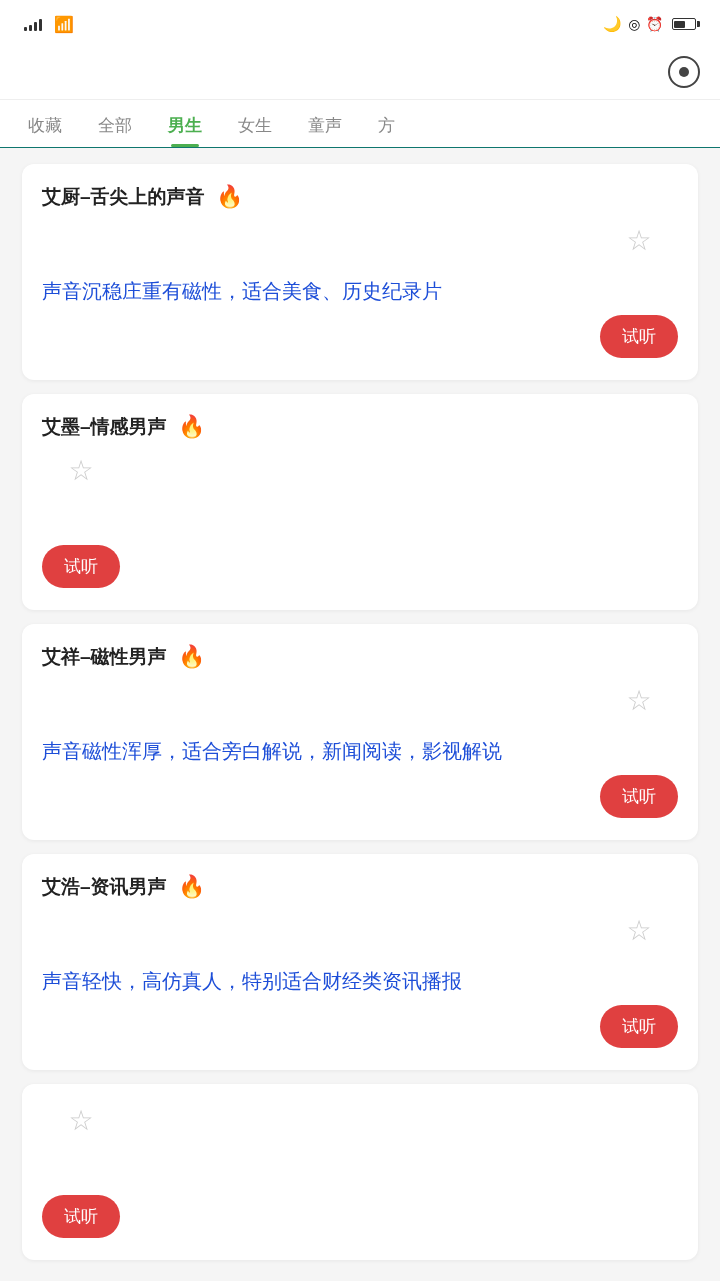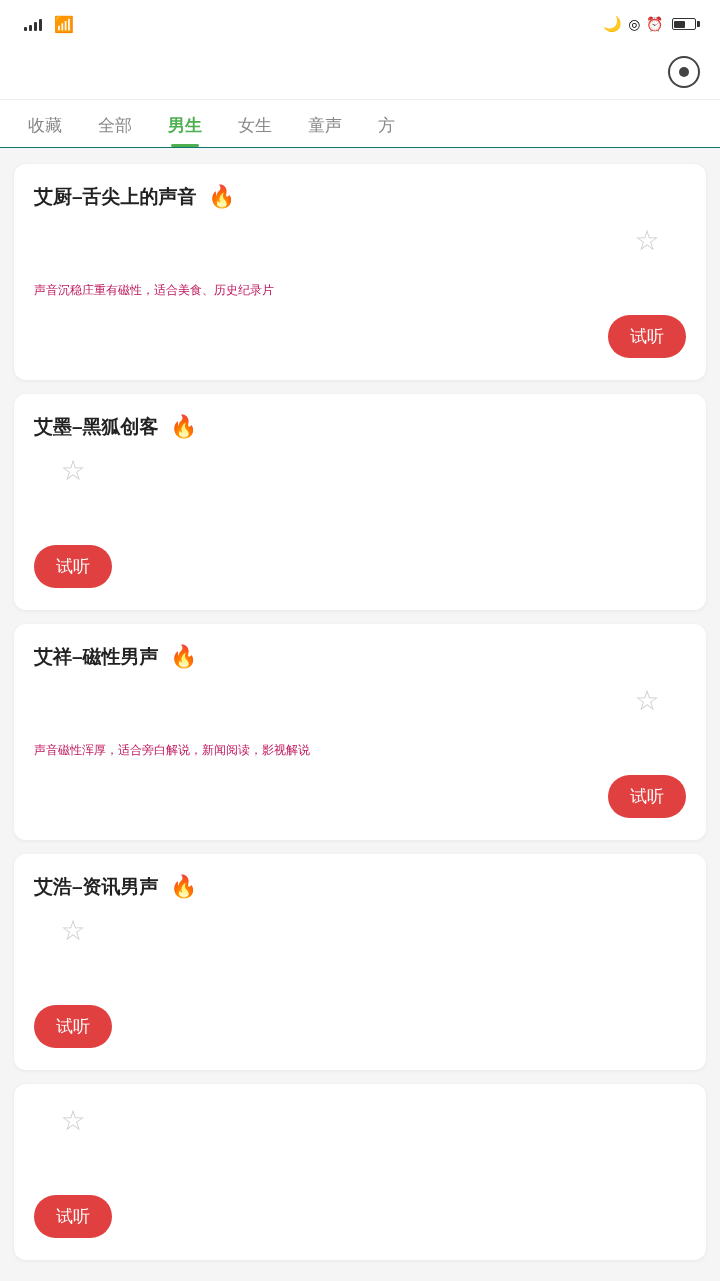--- a/index.html
+++ b/index.html
@@ -144,21 +144,21 @@
       left: 50%;
       transform: translateX(-50%);
       width: 28px;
       height: 3px;
       background: #4caf50;
       border-radius: 2px;
     }
 
     
     .content {
-      padding: 16px 14px;
+      padding: 16px 22px;
       display: flex;
       flex-direction: column;
       gap: 14px;
     }
 
     
     .voice-card {
       background: #fff;
       border-radius: 12px;
       padding: 20px 20px 22px;
@@ -181,22 +181,22 @@
     .crown-icon {
       font-size: 22px;
       color: #e8b84b;
     }
     .card-body {
       display: flex;
       align-items: center;
       justify-content: space-between;
     }
     .card-desc {
-      font-size: 12px;
-      color: #be185d;
+      font-size: 20px;
+      color: #1d4ed8;
       line-height: 1.6;
       flex: 1;
       padding-right: 16px;
     }
     .card-actions {
       display: flex;
       flex-direction: column;
       align-items: center;
       gap: 10px;
       flex-shrink: 0;
@@ -302,21 +302,21 @@
       <div class="card-body">
         <div class="card-desc">声音沉稳庄重有磁性，适合美食、历史纪录片</div>
         <div class="card-actions">
           <span class="star-icon">☆</span>
           <button class="try-btn">试听</button>
         </div>
       </div>
     </div>
     <div class="voice-card">
       <div class="card-header">
-        <span class="card-title">艾墨–黑狐创客</span>
+        <span class="card-title">艾墨–情感男声</span>
         <span class="fire-icon">🔥</span>
       </div>
       <div class="card-body">
         <div class="card-actions">
           <span class="star-icon">☆</span>
           <button class="try-btn">试听</button>
         </div>
       </div>
     </div>
     <div class="voice-card">
@@ -331,20 +331,21 @@
           <button class="try-btn">试听</button>
         </div>
       </div>
     </div>
     <div class="voice-card">
       <div class="card-header">
         <span class="card-title">艾浩–资讯男声</span>
         <span class="fire-icon">🔥</span>
       </div>
       <div class="card-body">
+        <div class="card-desc">声音轻快，高仿真人，特别适合财经类资讯播报</div>
         <div class="card-actions">
           <span class="star-icon">☆</span>
           <button class="try-btn">试听</button>
         </div>
       </div>
     </div>
     <div class="voice-card">
       <div class="card-body">
         <div class="card-actions">
           <span class="star-icon">☆</span>

